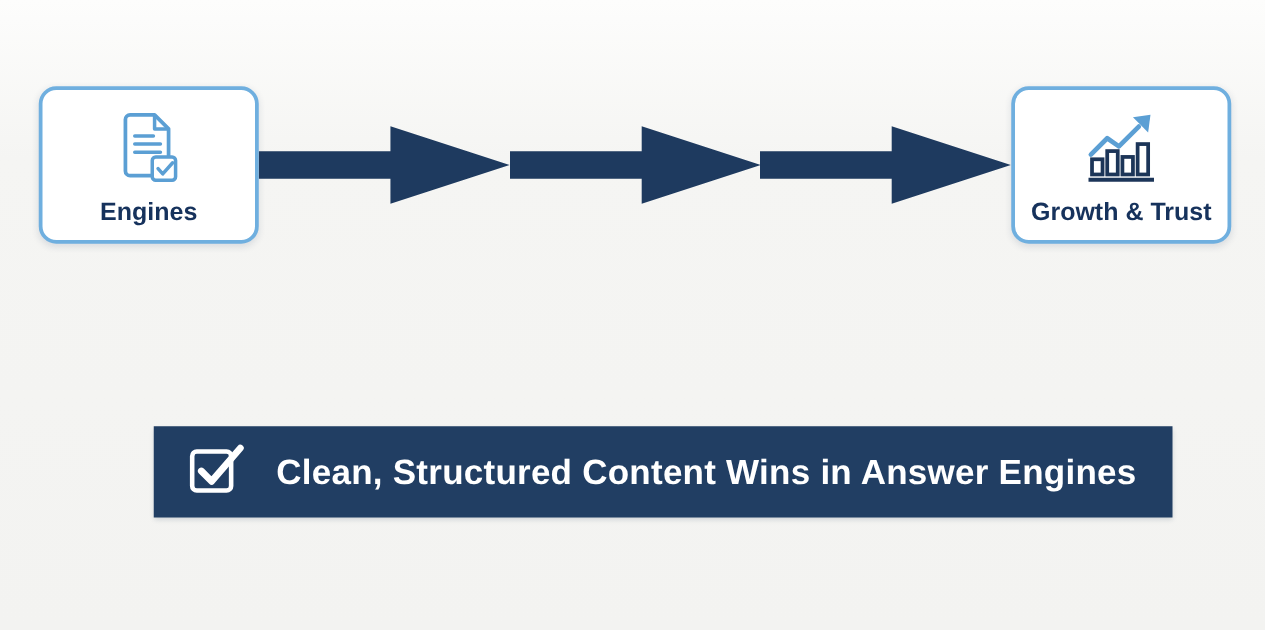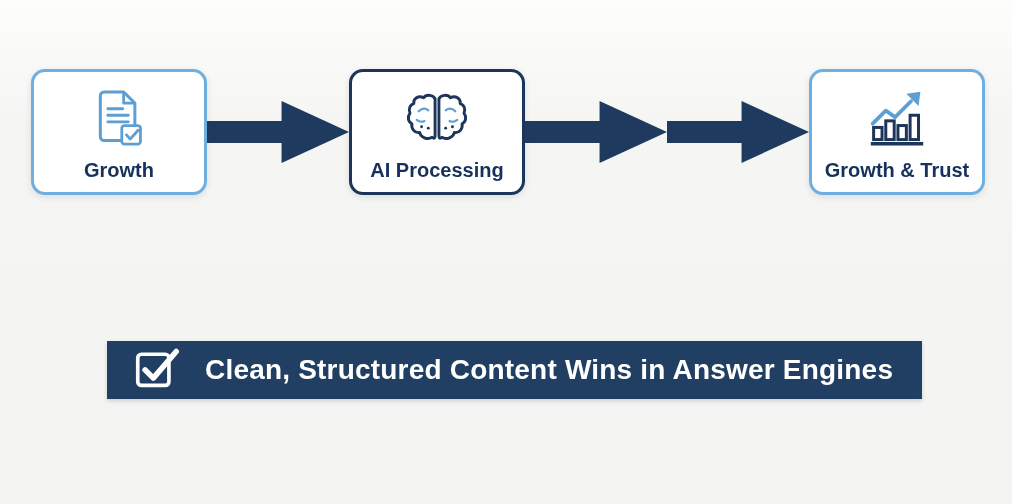--- a/index.html
+++ b/index.html
@@ -56,24 +56,24 @@
     flex: 1 1 auto;
     height: 70px;
     display: flex;
     align-items: center;
   }
   .flow-arrow svg { width: 100%; height: 70px; display: block; }
 
   
   .banner {
     position: absolute;
-    left: 107px;
+    left: 123px;
     top: 341px;
     width: 815px;
-    height: 58px;
+    height: 73px;
     background: #213e63;
     display: flex;
     align-items: center;
     padding-left: 26px;
     box-sizing: border-box;
     box-shadow: 0 2px 4px rgba(28, 53, 88, 0.18);
   }
   .banner-text {
     color: #ffffff;
     font-size: 28px;
@@ -93,52 +93,29 @@
     <div class="step-box border-light">
       <div class="icon-slot">
         <svg viewBox="0 0 60 68" width="56" height="64">
           <path d="M14 5 h21 l12 12 v36 a4 4 0 0 1 -4 4 h-29 a4 4 0 0 1 -4 -4 v-44 a4 4 0 0 1 4 -4 z" fill="#ffffff" stroke="#5b9fd4" stroke-width="3.2" stroke-linejoin="round"></path>
           <path d="M35 5 v12 h12" fill="none" stroke="#5b9fd4" stroke-width="3" stroke-linejoin="round"></path>
           <path d="M18 23 h16 M18 30 h22 M18 37 h22" fill="none" stroke="#5b9fd4" stroke-width="3" stroke-linecap="round"></path>
           <rect x="33" y="41" width="20" height="20" rx="3" fill="#ffffff" stroke="#5b9fd4" stroke-width="3"></rect>
           <path d="M38 51 l4 4.5 l8.5 -9.5" fill="none" stroke="#5b9fd4" stroke-width="3" stroke-linecap="round" stroke-linejoin="round"></path>
         </svg>
       </div>
-      <div class="step-label">Growth</div>
+      <div class="step-label">Engines</div>
     </div>
 
     <div class="flow-arrow">
       <svg viewBox="0 0 80 70" preserveAspectRatio="none">
         <polygon points="0,24 42,24 42,4 80,35 42,66 42,46 0,46" fill="#1e3a5f"></polygon>
       </svg>
     </div>
 
-    <div class="step-box border-dark">
-      <div class="icon-slot">
-        <svg viewBox="0 0 64 56" width="62" height="54">
-          <g fill="#ffffff" stroke="#1c3558" stroke-width="3" stroke-linejoin="round" stroke-linecap="round">
-            <path d="M30 7 C28 3 21 2 18 6 C13 3 7 7 8 12 C4 13 2 18 4 22 C1 26 2 31 6 33 C5 38 9 43 14 42 C15 47 22 50 27 47 C29 49 30 48 30 45 Z"></path>
-            <path d="M34 7 C36 3 43 2 46 6 C51 3 57 7 56 12 C60 13 62 18 60 22 C63 26 62 31 58 33 C59 38 55 43 50 42 C49 47 42 50 37 47 C35 49 34 48 34 45 Z"></path>
-          </g>
-          <g fill="none" stroke="#5b9fd4" stroke-width="2.2" stroke-linecap="round">
-            <path d="M13 20 q5 -5 10 -1"></path>
-            <path d="M11 29 q4 3 8 1"></path>
-            <path d="M51 20 q-5 -5 -10 -1"></path>
-            <path d="M53 29 q-4 3 -8 1"></path>
-          </g>
-          <g fill="#1c3558">
-            <circle cx="16" cy="36" r="1.5"></circle>
-              <circle cx="23" cy="37.5" r="1.5"></circle>
-            <circle cx="41" cy="37.5" r="1.5"></circle>
-              <circle cx="48" cy="36" r="1.5"></circle>
-          </g>
-        </svg>
-      </div>
-      <div class="step-label">AI Processing</div>
-    </div>
 
     <div class="flow-arrow">
       <svg viewBox="0 0 80 70" preserveAspectRatio="none">
         <polygon points="0,24 42,24 42,4 80,35 42,66 42,46 0,46" fill="#1e3a5f"></polygon>
       </svg>
     </div>
 
 
     <div class="flow-arrow">
       <svg viewBox="0 0 80 70" preserveAspectRatio="none">

